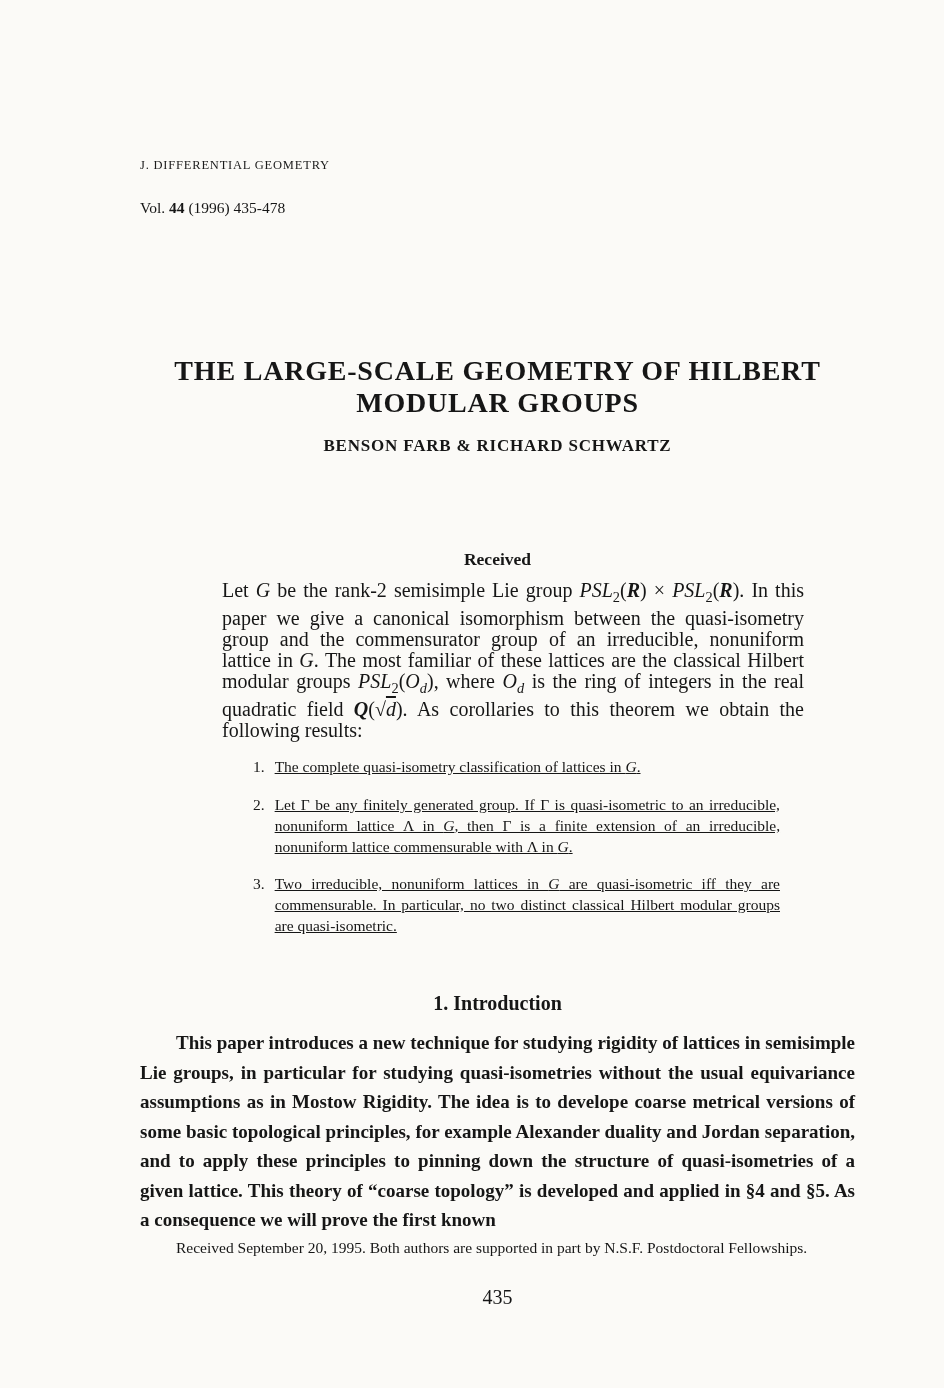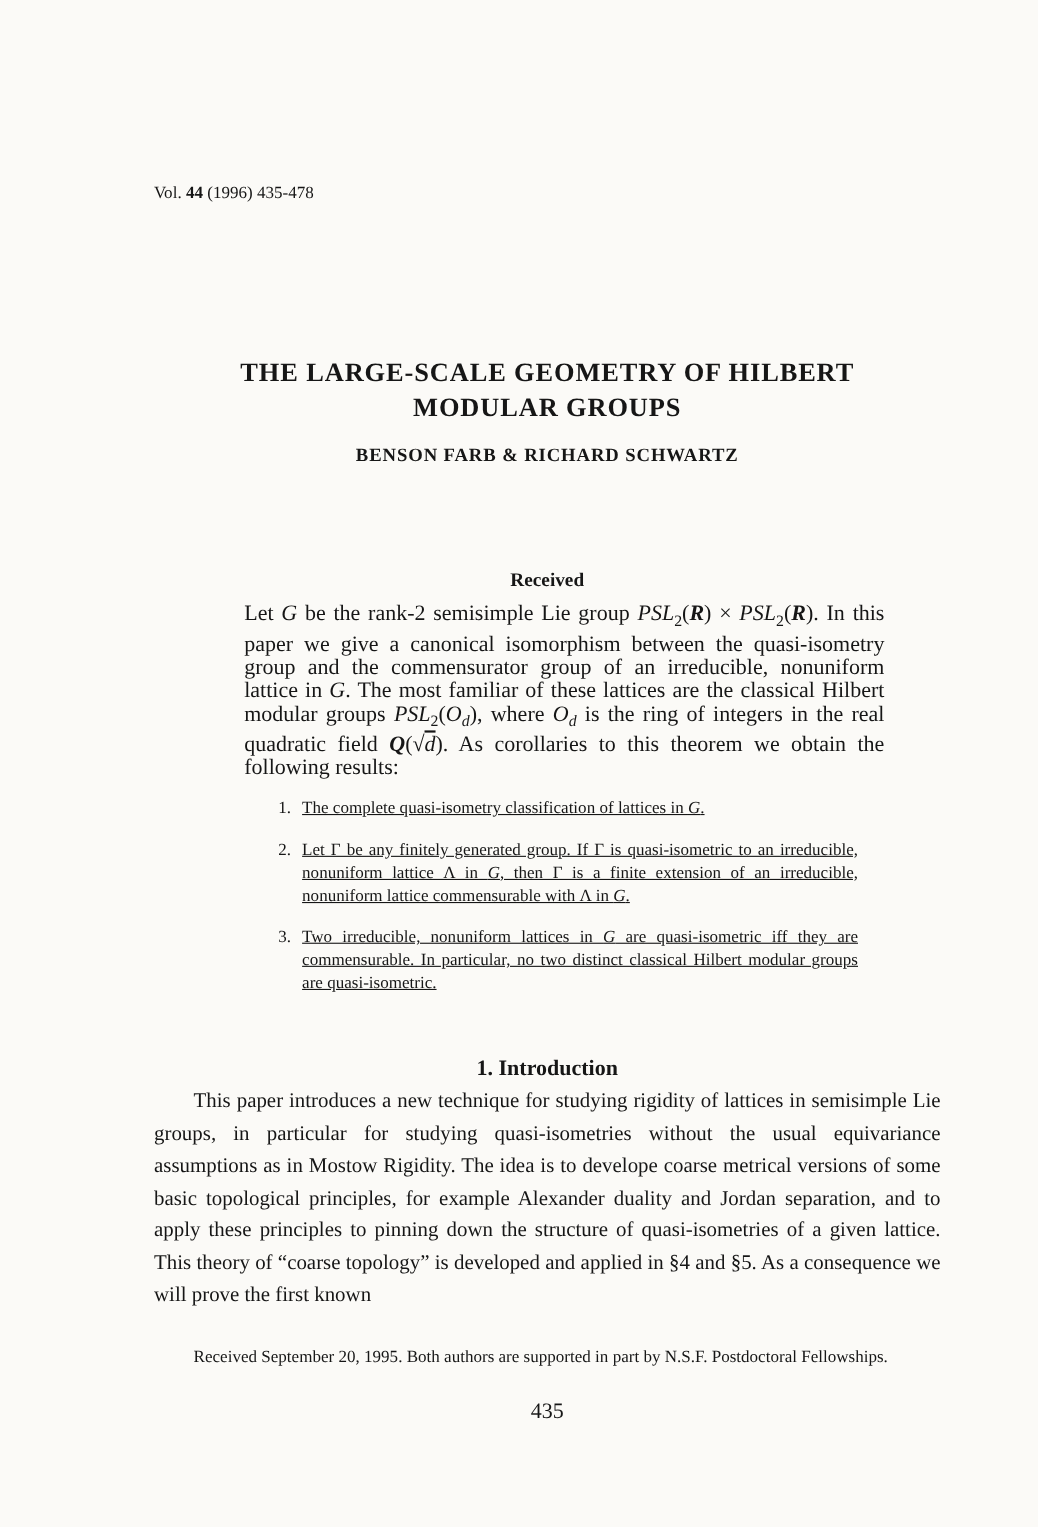--- a/index.html
+++ b/index.html
@@ -21,27 +21,27 @@
   .content {
     margin-left: 140px;
     width: 715px;
   }
   .journal {
     font-size: 12.5px;
     letter-spacing: 0.8px;
     color: #1b1b1b;
   }
   .vol {
-    margin-top: 9px;
+    margin-top: 26px;
     font-size: 15.5px;
   }
   .title {
     margin-top: 138px;
     text-align: center;
-    font-size: 24px;
+    font-size: 28px;
     font-weight: bold;
     letter-spacing: 0.8px;
     line-height: 32px;
   }
   .authors {
     margin-top: 17px;
     text-align: center;
     font-size: 17px;
     letter-spacing: 0.8px;
     font-weight: bold;
@@ -73,29 +73,30 @@
   .abs-item.last  { margin-top: 16px; }
   .abs-num { flex: none; }
   .abs-text { text-align: justify; text-decoration: underline; }
   .sec-head {
     margin-top: 56px;
     text-align: center;
     font-size: 20px;
     font-weight: bold;
   }
   .intro {
-    margin-top: 3px;
+    margin-top: 13px;
     width: 715px;
     font-size: 19px;
     line-height: 29.5px;
     text-align: justify;
     text-indent: 36px;
+    font-weight: bold;
   }
   .footnote {
-    margin-top: 29px;
+    margin-top: 1px;
     width: 715px;
     font-size: 15.5px;
     line-height: 23px;
     text-align: justify;
     text-indent: 36px;
   }
   .page-num {
     margin-top: 27px;
     text-align: center;
     font-size: 20px;
@@ -103,20 +104,21 @@
   sub { font-size: 0.72em; }
   .sq { text-decoration: overline; }
   i.cal { font-style: italic; }
 </style>
 </head>
 <body>
 
 <div class="page">
   <div class="content">
 
+    <div class="journal">J.  DIFFERENTIAL  GEOMETRY</div>
 
     <div class="vol">Vol. <b>44</b> (1996) 435-478</div>
 
     <h1 class="title">THE LARGE-SCALE GEOMETRY OF HILBERT<br>MODULAR GROUPS</h1>
 
     <div class="authors">BENSON FARB &amp; RICHARD SCHWARTZ</div>
 
     <h2 class="abs-head">Received</h2>
 
     <p class="abs-body">Let <i>G</i> be the rank-2 semisimple Lie group <i>PSL</i><sub>2</sub>(<b><i>R</i></b>) × <i>PSL</i><sub>2</sub>(<b><i>R</i></b>).  In this paper we give a canonical isomorphism between the quasi-isometry group and the commensurator group of an irreducible, nonuniform lattice in <i>G</i>. The most familiar of these lattices are the classical Hilbert modular groups <i>PSL</i><sub>2</sub>(<i class="cal">O</i><sub><i>d</i></sub>),  where  <i class="cal">O</i><sub><i>d</i></sub>  is  the  ring  of  integers  in  the  real  quadratic  field <b><i>Q</i></b>(√<span class="sq"><i>d</i></span>). As corollaries to this theorem we obtain the following results:</p>

